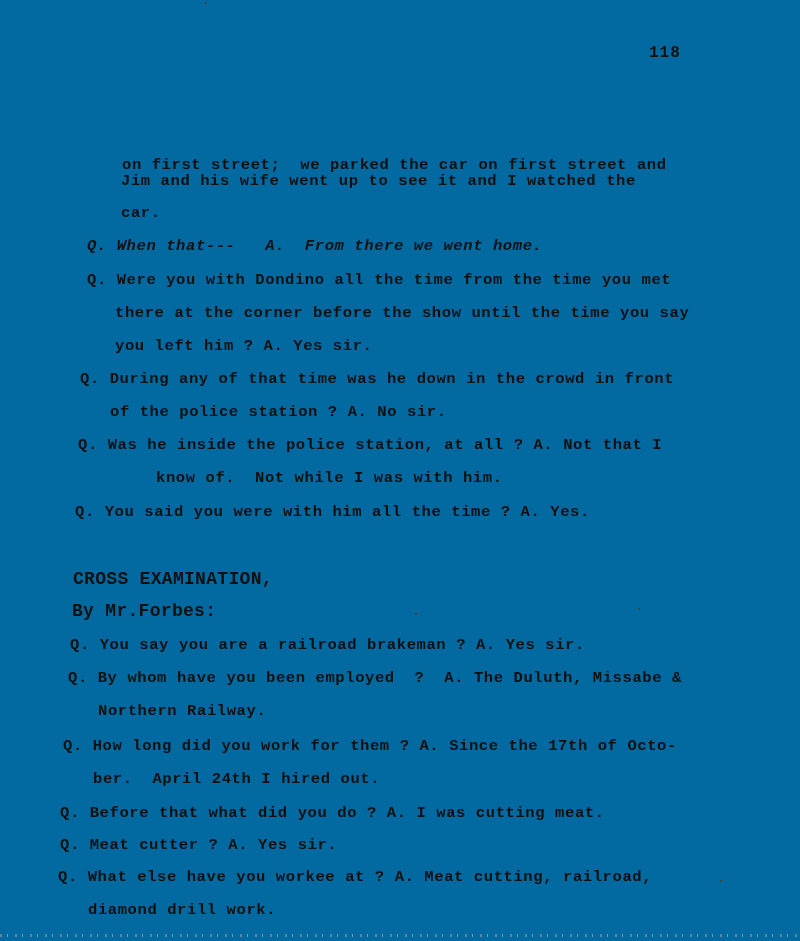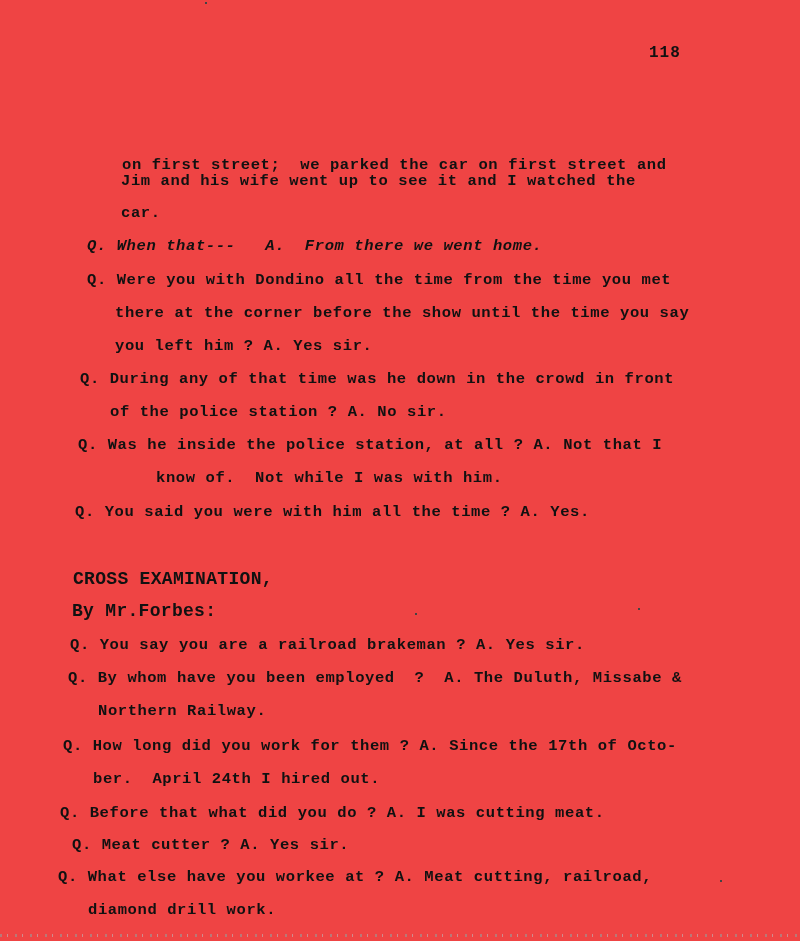--- a/index.html
+++ b/index.html
@@ -12,21 +12,21 @@
       height: 941px;
       position: relative;
       overflow: hidden;
       font-family: "Liberation Mono", "DejaVu Sans Mono", monospace;
       color: #111111;
     }
     .page {
       position: absolute;
       left: 0; top: 0;
       width: 800px; height: 941px;
-      background: #ef4444;
+      background: #0369a1;
     }
     .page-number {
       position: absolute;
       left: 649px;
       top: 44px;
       font-size: 16px;
       font-weight: bold;
       letter-spacing: 1px;
     }
     .line {
@@ -80,21 +80,21 @@
 
   <div class="heading" style="left:73px; top:569px;">CROSS EXAMINATION,</div>
   <div class="heading" style="left:72px; top:601px;text-align:center;">By Mr.Forbes:</div>
 
   <div class="line" style="left:70px; top:636px;">Q. You say you are a railroad brakeman ? A. Yes sir.</div>
   <div class="line" style="left:68px; top:669px;">Q. By whom have you been employed  ?  A. The Duluth, Missabe &amp;</div>
   <div class="line" style="left:98px; top:702px;">Northern Railway.</div>
   <div class="line" style="left:63px; top:737px;">Q. How long did you work for them ? A. Since the 17th of Octo-</div>
   <div class="line" style="left:93px; top:770px;">ber.  April 24th I hired out.</div>
   <div class="line" style="left:60px; top:804px;">Q. Before that what did you do ? A. I was cutting meat.</div>
-  <div class="line" style="left:72px; top:836px;">Q. Meat cutter ? A. Yes sir.</div>
+  <div class="line" style="left:60px; top:836px;">Q. Meat cutter ? A. Yes sir.</div>
   <div class="line" style="left:58px; top:868px;">Q. What else have you workee at ? A. Meat cutting, railroad,</div>
   <div class="line" style="left:88px; top:901px;text-align:center;">diamond drill work.</div>
 
   <div class="speck" style="left:205px; top:2px;"></div>
   <div class="speck" style="left:638px; top:608px;"></div>
   <div class="speck" style="left:415px; top:613px;"></div>
   <div class="speck" style="left:720px; top:880px;"></div>
   <div class="bottom-noise"></div>
 </div>
 

